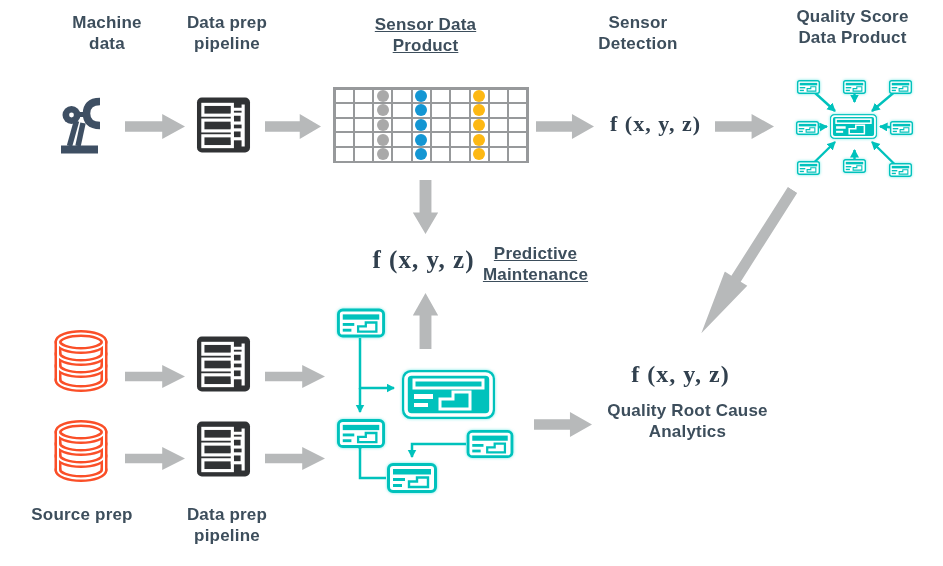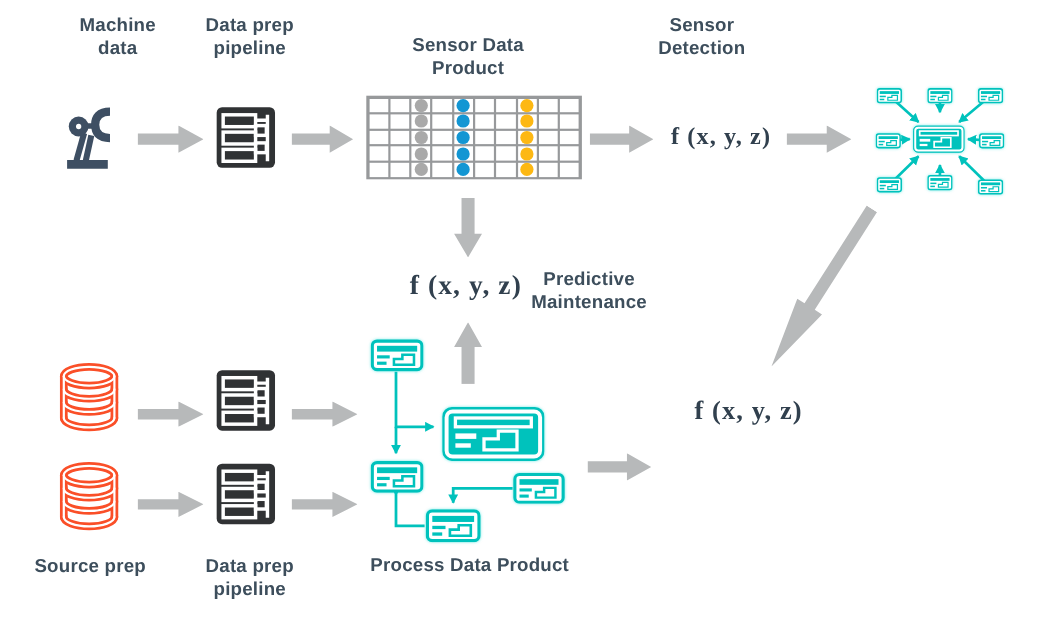--- a/index.html
+++ b/index.html
@@ -28,24 +28,26 @@
 </style>
 </head>
 <body>
 
 <div class="canvas" style="--text: #3d4e5c; --formula-text: #31404e; --arrow: #b7b9ba; --teal: #00c2bc; --orange: #fa4f28; --dark-icon: #303234; --robot: #3e4f63; --grid-line: #97999b; --dot-gray: #a9a9a9; --dot-blue: #1396d3; --dot-yellow: #fdb813;">
 
   <div class="label" style="left:52px;top:12px;width:110px;">Machine
 data</div>
   <div class="label" style="left:168px;top:12px;width:118px;">Data prep
 pipeline</div>
-  <div class="label" style="left:358px;top:30px;width:135px;">Sensor Data
+  <div class="label" style="left:358px;top:14px;width:135px;text-decoration:underline;">Sensor Data
 Product</div>
   <div class="label" style="left:576px;top:12px;width:124px;">Sensor
 Detection</div>
+  <div class="label" style="left:780px;top:6px;width:145px;">Quality Score
+Data Product</div>
 
   <div class="icon" style="left:55px;top:94px;width:52px;height:60px;">
       <svg viewBox="0 0 52 60">
   <g fill="none" style="stroke:var(--robot)">
     <path d="M6 55.5 h37" stroke-width="8"></path>
     <path d="M14.5 52 L21.5 27" stroke-width="5.5"></path>
     <path d="M23 52 L28 29" stroke-width="5.5"></path>
     <path d="M25 20.5 h8" stroke-width="5"></path>
     <path d="M45 7.5 c-10 0 -13.5 5 -13.5 12 c0 7 3.5 12 13.5 12" stroke-width="7.5"></path>
   </g>
@@ -181,21 +183,21 @@
   <rect x="12" y="24" width="19" height="5" fill="#fff"></rect>
   <rect x="12" y="33" width="14" height="4" fill="#fff"></rect>
   <path d="M38 39 v-10 h13 v-7 h17 v17 z" fill="none" stroke="#fff" stroke-width="3"></path>
 </svg>
     </div>
 
   <div class="arrow r" style="left:662px;top:247px;width:170px;height:29px;transform:rotate(122.5deg);"></div>
 
   <div class="arrow d" style="left:412px;top:180px;width:27px;height:54px;"></div>
   <div class="formula" style="left:366px;top:246px;width:115px;font-size:25px;">f (x, y, z)</div>
-  <div class="label" style="left:468px;top:243px;width:135px;">Predictive
+  <div class="label" style="left:468px;top:243px;width:135px;text-decoration:underline;">Predictive
 Maintenance</div>
   <div class="arrow u" style="left:412px;top:293px;width:27px;height:56px;"></div>
 
   <div class="icon" style="left:51px;top:329px;width:60px;height:64px;">
       <svg viewBox="0 0 60 64">
     <g fill="none" style="stroke:var(--orange)" stroke-width="7" stroke-linecap="round">
           <ellipse cx="30" cy="13" rx="23" ry="8.5"></ellipse>
     <path d="M7 13 V51"></path>
           <path d="M53 13 V51"></path>
     <path d="M7 25 a23 8.5 0 0 0 46 0"></path>
@@ -320,25 +322,26 @@
   <rect x="6" y="6" width="38" height="5.5" style="fill:var(--teal)"></rect>
   <rect x="6" y="15" width="12" height="3" style="fill:var(--teal)"></rect>
   <rect x="6" y="21" width="9" height="3" style="fill:var(--teal)"></rect>
   <path d="M22 24 v-5.5 h8 v-4 h11 v9.5 z" fill="none" style="stroke:var(--teal)" stroke-width="2.4"></path>
 </svg>
     </div>
 
   <div class="arrow r" style="left:534px;top:411px;width:58px;height:27px;"></div>
 
   <div class="formula" style="left:623px;top:361px;width:115px;font-size:24px;">f (x, y, z)</div>
+  <div class="label" style="left:590px;top:400px;width:195px;">Quality Root Cause
+Analytics</div>
 
   <div class="label" style="left:18px;top:504px;width:128px;">Source prep</div>
   <div class="label" style="left:168px;top:504px;width:118px;">Data prep
 pipeline</div>
-  <div class="label" style="left:322px;top:503px;width:210px;">Process Data Product</div>
 
 <div class="card teal-glow" style="left: 797px; top: 78px; width: 23px; height: 18px;">
       <svg viewBox="0 0 50 30">
   <rect x="1.5" y="1.5" width="47" height="27" rx="4.5" fill="#fff" style="stroke:var(--teal)" stroke-width="3"></rect>
   <rect x="6" y="6" width="38" height="5.5" style="fill:var(--teal)"></rect>
   <rect x="6" y="15" width="12" height="3" style="fill:var(--teal)"></rect>
   <rect x="6" y="21" width="9" height="3" style="fill:var(--teal)"></rect>
   <path d="M22 24 v-5.5 h8 v-4 h11 v9.5 z" fill="none" style="stroke:var(--teal)" stroke-width="2.4"></path>
 </svg>
     </div>

